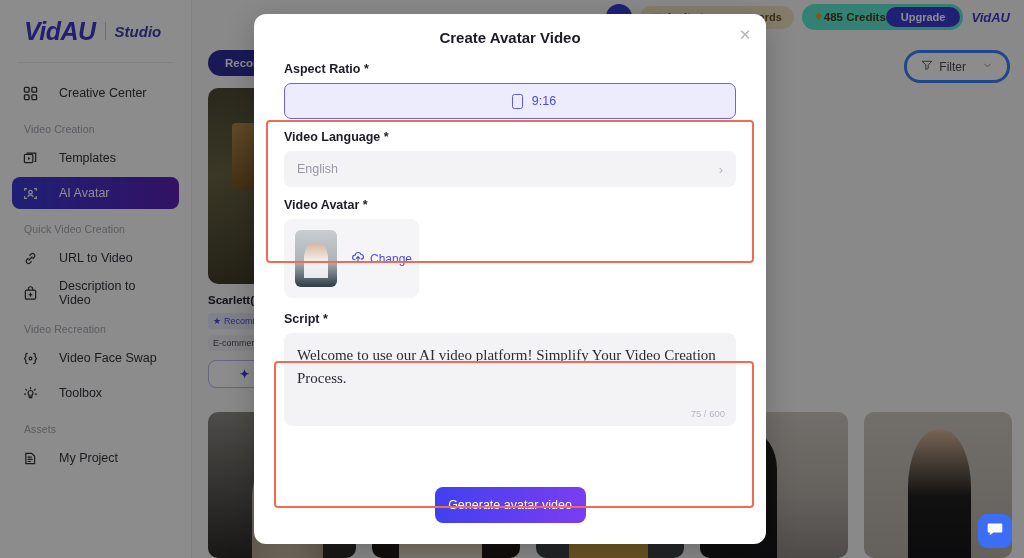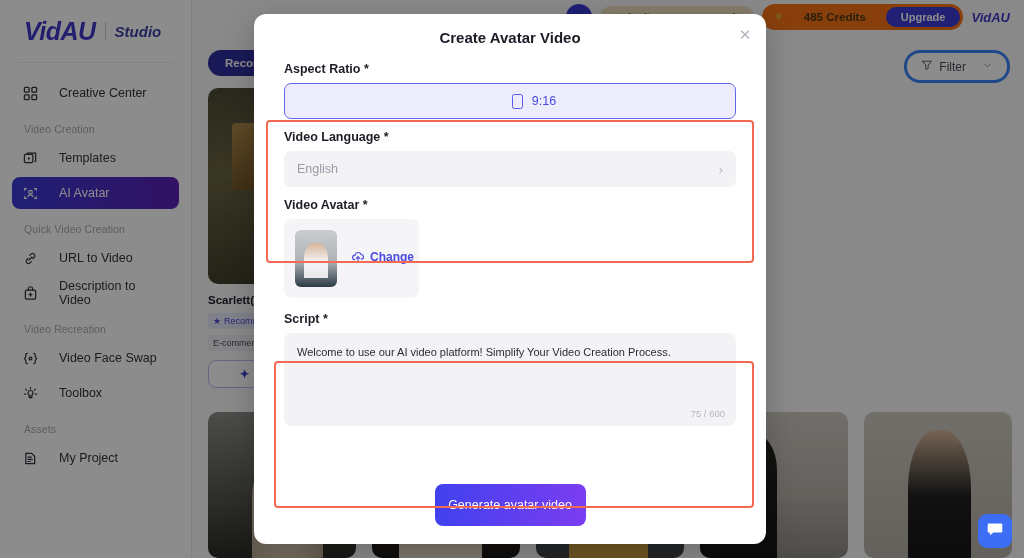--- a/index.html
+++ b/index.html
@@ -56,22 +56,22 @@
     width: 26px; height: 26px; border-radius: 50%;
     background: #3b3bd6; color: #fff; display: flex; align-items: center;
     justify-content: center; font-size: 11px;
   }
   .pill-invite {
     display: flex; align-items: center; gap: 5px;
     background: #f3e4c4; color: #6b5322; font-size: 11px;
     border-radius: 13px; padding: 5px 12px; font-weight: 600;
   }
   .pill-credits {
-    display: flex; align-items: center; gap: 20px;
-    background: #f97316; border-radius: 14px; padding: 3px 3px 3px 11px;
+    display: flex; align-items: center; gap: 0;
+    background: #5eead4; border-radius: 14px; padding: 3px 3px 3px 11px;
     font-size: 11.5px; color: #4a3c15; font-weight: 600;
   }
   .btn-upgrade {
     background: #3b3bd6; color: #fff; font-size: 11px; font-weight: 600;
     border-radius: 12px; padding: 4px 15px; border: none; cursor: pointer;
   }
   .logo-small { font-size: 13px; font-weight: bold; font-style: italic; color: #4338ca; }
 
   .subbar { position: absolute; top: 44px; left: 16px; right: 14px; height: 40px; }
   .chip-recommend {
@@ -247,40 +247,40 @@
     width: 42px; height: 57px; border-radius: 6px; overflow: hidden; flex: 0 0 42px;
     background: linear-gradient(180deg,#c9cdd0 0%, #aeb3b7 55%, #2c3b47 100%);
     position: relative;
   }
   .avatar-thumb::after {
     content:""; position:absolute; left:22%; top:22%; width:56%; height:62%;
     background: linear-gradient(180deg,#d8b59a 0%, #f4f4f6 56%, #e8e8ec 100%);
     border-radius: 42% 42% 0 0;
   }
   .change-link {
-    display: flex; align-items: flex-start; gap: 5px;
-    color: #4a4ae0; font-size: 12px; cursor: pointer; font-weight: 700;
+    display: flex; align-items: center; gap: 5px;
+    color: #4a4ae0; font-size: 12px; cursor: pointer; font-weight: 400;
   }
   .change-link svg { width: 14px; height: 14px; }
 
   .script-box {
     background: #f3f3f6; border-radius: 8px; height: 93px;
     padding: 11px 13px; position: relative;
   }
-  .script-text { font-size: 11px; color: #2b2b36; line-height: 1.5; }
+  .script-text { font-size: 15px; color: #2b2b36; line-height: 1.5; font-family: Liberation Serif, serif; }
   .script-count {
     position: absolute; right: 11px; bottom: 7px;
     font-size: 9.5px; color: #b6b6c2;
   }
 
   .modal-foot {
     flex: 0 0 78px; display: flex; align-items: center; justify-content: center;
   }
   .btn-generate {
-    width: 151px; height: 42px; border: none; border-radius: 8px;
+    width: 151px; height: 36px; border: none; border-radius: 8px;
     background: linear-gradient(90deg,#4141ef 0%, #7b3df0 100%);
     color: #fff; font-size: 12.5px; cursor: pointer;
   }
   .sec { margin-bottom: 11px; }
 </style>
 </head>
 <body>
 
 <div id="app">
 

